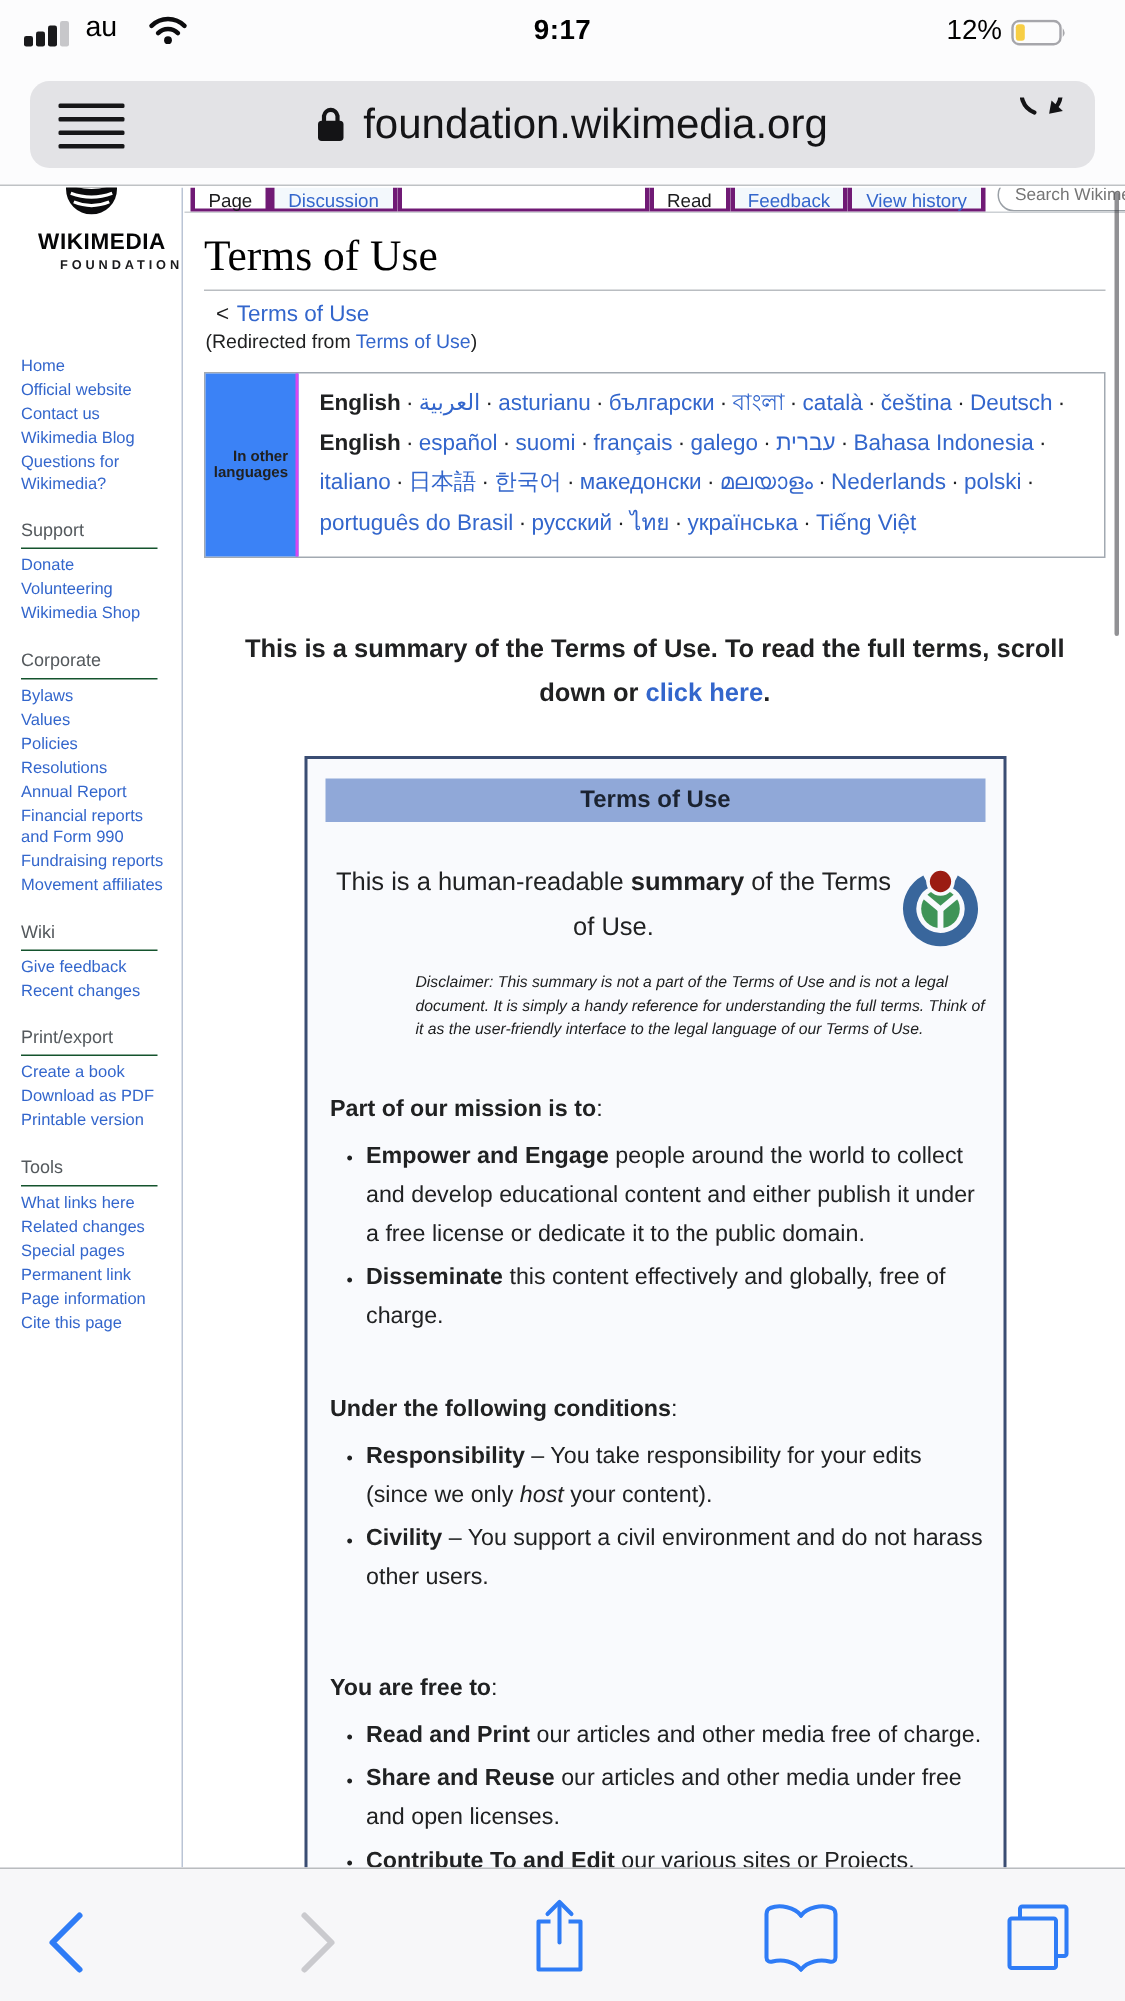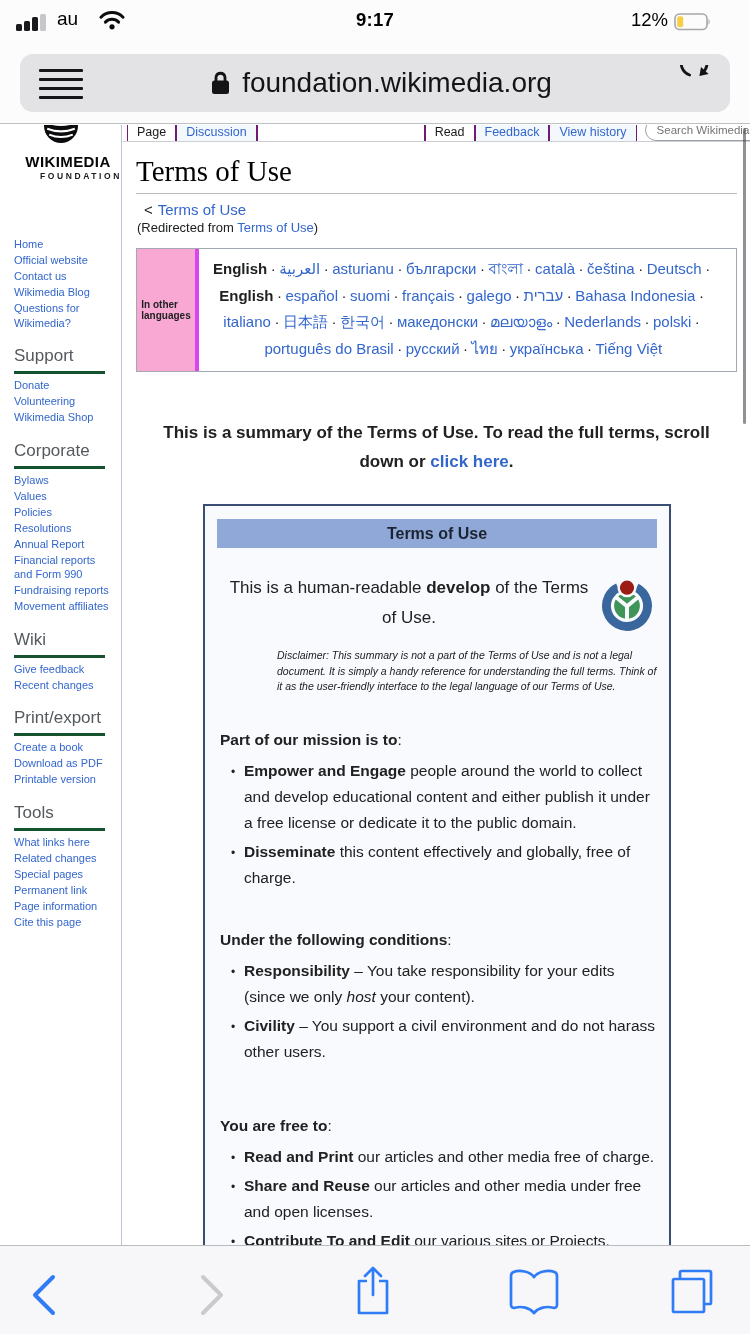--- a/index.html
+++ b/index.html
@@ -38,41 +38,41 @@
   .page-area { position:absolute; top:125px; bottom:89px; left:0; right:0; background:#fff; overflow:hidden; }
   .scroll-ind { position:absolute; right:4px; top:3px; width:3px; height:296px; background:rgba(55,55,60,.55); border-radius:2px; z-index:9; }
 
   
   .sidebar { position:absolute; left:0; top:0; bottom:0; width:122px; background:#fff; border-right:1px solid #bac4d5; padding-left:14px; }
   .sb-logo { position:relative; height:60px; }
   .sb-logo svg { position:absolute; left:30px; top:-16px; }
   .sb-logo .wm1 { position:absolute; left:-14px; width:136px; top:28px; text-align:center; font-size:15px; font-weight:bold; color:#060607; letter-spacing:.4px; }
   .sb-logo .wm2 { position:absolute; left:-14px; width:122px; top:46px; text-align:right; font-size:8.5px; font-weight:600; color:#1a1a1c; letter-spacing:2.6px; }
   .sb-nav { margin-top:52px; }
-  .sb-group-header { margin:16px 16px 4px 0; padding-bottom:5px; font-size:17px; color:#54595d; border-bottom:3px solid #14532d; }
+  .sb-group-header { margin:16px 16px 4px 0; padding-bottom:5px; font-size:12px; color:#54595d; border-bottom:1px solid #14532d; }
   .sb-link { display:block; font-size:11px; line-height:14.5px; margin-bottom:1.5px; color:#3366cc; }
   .sb-link.wrap { width:82px; }
 
   
   .main { position:absolute; left:123px; top:0; right:0; bottom:0; }
   .tab-strip { position:relative; height:17px; border-bottom:1px solid #ccd0d4; overflow:hidden; }
   .tab-row { position:absolute; left:4px; top:-6px; height:23px; display:flex; align-items:stretch; }
-  .tab { height:23px; line-height:24px; padding:0 9px; font-size:12.5px; border:1px solid #701a75; background:#f3f8fc; white-space:nowrap; color:#3366cc; }
+  .tab { height:23px; line-height:24px; padding:0 9px; font-size:12.5px; border:3px solid #701a75; background:#f3f8fc; white-space:nowrap; color:#3366cc; }
   .tab.sel { background:#fff; color:#1b1b1d; }
   .tab.spacer { width:168px; background:#fff; color:transparent; }
   .tab-search { margin-left:8px; width:124px; height:22px; border:1px solid #9aa0a6; border-radius:11px; background:#fff; font-size:11.5px; color:#7f868c; padding:0 11px; outline:none; font-family:inherit; }
 
   .page-title { font-family:"Liberation Serif","DejaVu Serif",serif; font-weight:400; font-size:29px; color:#000; margin:13px 13px 0 13px; padding-bottom:5px; border-bottom:1px solid #b9bdc1; }
   .crumb { margin:7px 0 0 21px; font-size:15px; }
   .crumb .lt { color:#202122; margin-right:5px; }
   .redirect { margin:2px 0 0 14px; font-size:13px; color:#202122; }
 
   .lang-table { display:flex; margin:13px 13px 0 13px; border:1px solid #a2a9b1; background:#fff; }
-  .lang-label { width:62px; min-width:62px; background:#f9a8d4; border-right:4px solid #d946ef; display:flex; align-items:center; justify-content:center; text-align:left; font-size:10px; font-weight:bold; color:#202122; padding:4px 5px; }
-  .lang-body { padding:7px 12px 9px 14px; font-size:15px; line-height:26.5px;text-align:center; }
+  .lang-label { width:62px; min-width:62px; background:#3b82f6; border-right:2px solid #d946ef; display:flex; align-items:center; justify-content:center; text-align:right; font-size:10px; font-weight:bold; color:#202122; padding:4px 5px; }
+  .lang-body { padding:7px 12px 9px 14px; font-size:15px; line-height:26.5px; }
   .lang-line { white-space:nowrap; }
   .lang-bold { font-weight:bold; color:#202122; }
   .sep { color:#202122; margin:0 3.5px; }
 
   .notice { margin:46px 22px 0 22px; text-align:center; font-size:17px; font-weight:bold; line-height:29px; color:#202122; }
   .notice a { font-weight:bold; }
 
   .summary-box { margin:28px 0 0 80px; width:468px; height:810px; border:2px solid #3a4d73; background:#f9fafd; }
   .box-header { margin:13px 12px 0 12px; height:29px; line-height:29px; background:#90a8d8; text-align:center; font-size:16px; font-weight:bold; color:#1b2331; }
   .box-lead { position:relative; margin:25px 14px 0 18px; }
@@ -223,21 +223,21 @@
         <div class="lang-line"><a>português do Brasil</a><span class="sep">·</span><a>русский</a><span class="sep">·</span><a>ไทย</a><span class="sep">·</span><a>українська</a><span class="sep">·</span><a>Tiếng Việt</a></div>
       </div>
     </div>
 
     <div class="notice"><span>This is a summary of the Terms of Use. To read the full terms, scroll down or </span><a>click here</a><span>.</span></div>
 
     <div class="summary-box">
       <div class="box-header">Terms of Use</div>
 
       <div class="box-lead">
-        <div class="txt"><span>This is a human-readable </span><span class="bb">develop</span><span> of the Terms of Use.</span></div>
+        <div class="txt"><span>This is a human-readable </span><span class="bb">summary</span><span> of the Terms of Use.</span></div>
         <svg class="wm-logo" width="56" height="56" viewBox="0 0 60 60">
           <circle cx="30" cy="32" r="22" fill="none" stroke="#39669c" stroke-width="9.5" stroke-dasharray="117 21.2" transform="rotate(-62.5 30 32)"></circle>
           <circle cx="30" cy="32" r="13.8" fill="#3f9457"></circle>
           <line x1="30" y1="31" x2="30" y2="47.5" stroke="#f9fafd" stroke-width="4.2"></line>
           <line x1="30" y1="32.5" x2="18" y2="22.5" stroke="#f9fafd" stroke-width="4.2"></line>
           <line x1="30" y1="32.5" x2="42" y2="22.5" stroke="#f9fafd" stroke-width="4.2"></line>
           <circle cx="30" cy="12.5" r="10.2" fill="#f9fafd"></circle>
           <circle cx="30" cy="12.5" r="7.6" fill="#9b1c12"></circle>
         </svg>
       </div>

